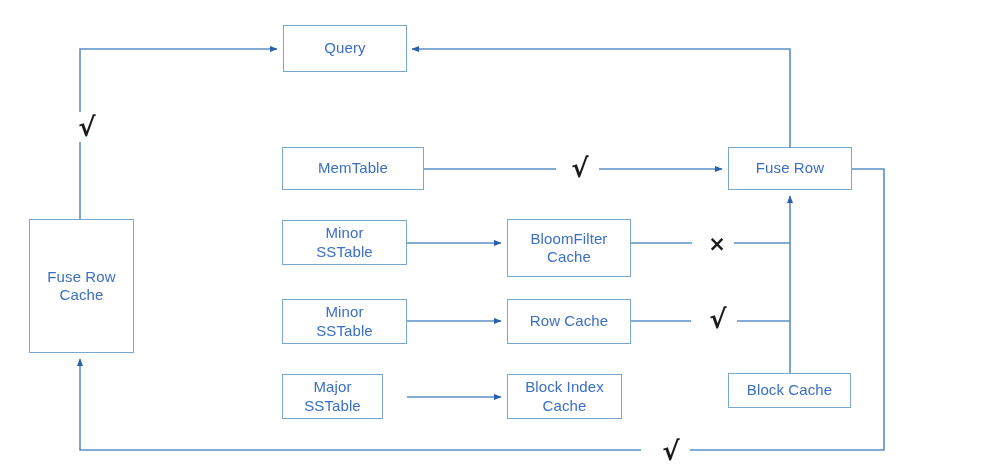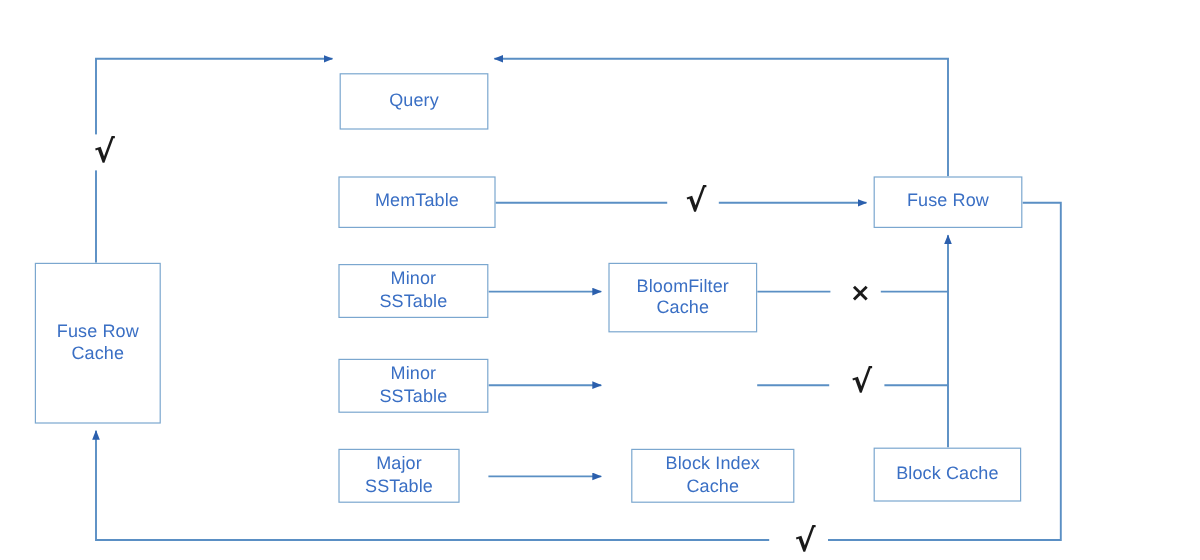--- a/index.html
+++ b/index.html
@@ -88,46 +88,47 @@
       <path d="M631,321 L691,321"></path>
       <path d="M728,321 L790,321"></path>
 
       <path d="M790,373 L790,196" marker-end="url(#ah)"></path>
 
       <path d="M852,169 L884,169 L884,450 L690,450"></path>
       <path d="M641,450 L80,450 L80,359" marker-end="url(#ah)"></path>
     </g>
   </svg>
 
-  <div class="node" style="left:283px; top:25px; width:124px; height:47px;margin-top:36px;">Query</div>
+  <div class="node" style="left:283px; top:25px; width:124px; height:47px;">Query</div>
 
   <div class="node" style="left:29px; top:219px; width:105px; height:134px;">Fuse Row
 Cache</div>
 
-  <div class="node" style="left:282px; top:147px; width:131px; height:43px;">MemTable</div>
+  <div class="node" style="left:282px; top:147px; width:142px; height:43px;">MemTable</div>
 
   <div class="node" style="left:282px; top:220px; width:125px; height:45px;">Minor
 SSTable</div>
 
   <div class="node" style="left:282px; top:299px; width:125px; height:45px;">Minor
 SSTable</div>
 
   <div class="node" style="left:282px; top:374px; width:101px; height:45px;">Major
 SSTable</div>
 
   <div class="node" style="left:507px; top:219px; width:124px; height:58px;">BloomFilter
 Cache</div>
 
+  <div class="node" style="left:507px; top:299px; width:124px; height:45px;">Row Cache</div>
 
-  <div class="node" style="left:526px; top:374px; width:136px; height:45px;">Block Index
+  <div class="node" style="left:507px; top:374px; width:115px; height:45px;">Block Index
 Cache</div>
 
   <div class="node" style="left:728px; top:147px; width:124px; height:43px;">Fuse Row</div>
 
-  <div class="node" style="left:728px; top:373px; width:123px; height:45px;">Block Cache</div>
+  <div class="node" style="left:728px; top:373px; width:123px; height:35px;">Block Cache</div>
 
   <div class="mark check" style="left:68px; top:112px; width:28px; height:30px;">√</div>
 
   <div class="mark check" style="left:561px; top:153px; width:28px; height:30px;">√</div>
 
   <div class="mark cross" style="left:700px; top:231px; width:24px; height:26px;">×</div>
 
   <div class="mark check" style="left:699px; top:304px; width:28px; height:30px;">√</div>
 
   <div class="mark check" style="left:652px; top:436px; width:28px; height:30px;">√</div>

